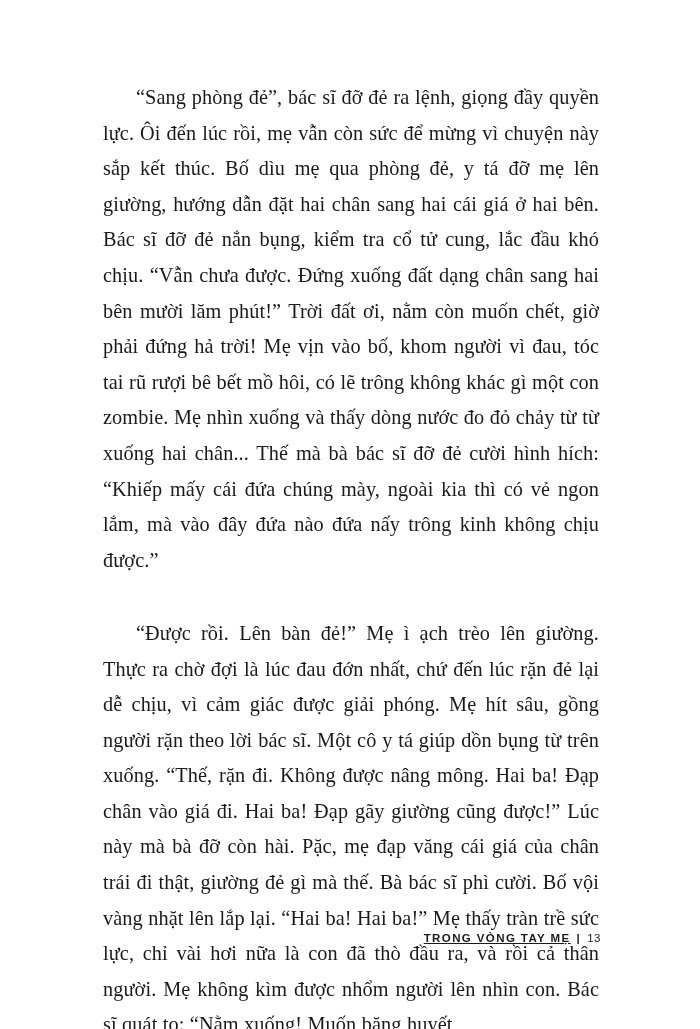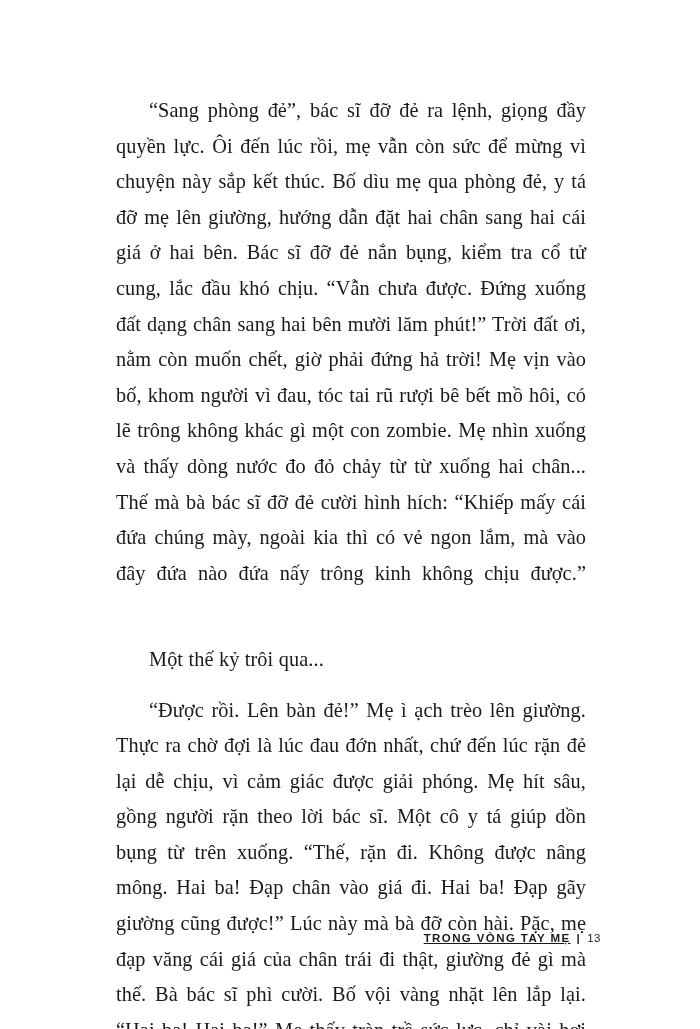--- a/index.html
+++ b/index.html
@@ -23,21 +23,21 @@
     height: 1029px;
     background: #ffffff;
   }
   .text-block {
     position: absolute;
     left: 101px;
     top: 78px;
     width: 500px;
   }
   .para {
-    margin: 15px;
+    margin: 2px;
     font-size: 20.3px;
     line-height: 35.6px;
     text-align: justify;
     text-justify: inter-word;
     letter-spacing: 0.1px;
     word-spacing: 0.2px;
     hyphens: none;
   }
   .para + .para {
     margin-top: 0;
@@ -79,21 +79,20 @@
     margin-top: 38px;
   }
 </style>
 </head>
 <body>
 
 <div class="page">
 
   <div class="text-block">
     <p class="para indent">“Sang phòng đẻ”, bác sĩ đỡ đẻ ra lệnh, giọng đầy quyền lực. Ôi đến lúc rồi, mẹ vẫn còn sức để mừng vì chuyện này sắp kết thúc. Bố dìu mẹ qua phòng đẻ, y tá đỡ mẹ lên giường, hướng dẫn đặt hai chân sang hai cái giá ở hai bên. Bác sĩ đỡ đẻ nắn bụng, kiểm tra cổ tử cung, lắc đầu khó chịu. “Vẫn chưa được. Đứng xuống đất dạng chân sang hai bên mười lăm phút!” Trời đất ơi, nằm còn muốn chết, giờ phải đứng hả trời! Mẹ vịn vào bố, khom người vì đau, tóc tai rũ rượi bê bết mồ hôi, có lẽ trông không khác gì một con zombie. Mẹ nhìn xuống và thấy dòng nước đo đỏ chảy từ từ xuống hai chân... Thế mà bà bác sĩ đỡ đẻ cười hình hích: “Khiếp mấy cái đứa chúng mày, ngoài kia thì có vẻ ngon lắm, mà vào đây đứa nào đứa nấy trông kinh không chịu được.”</p>
-    <p class="para indent no-stretch">Một thế kỷ trôi qua...</p>
     <p class="para indent no-stretch">“Được rồi. Lên bàn đẻ!” Mẹ ì ạch trèo lên giường. Thực ra chờ đợi là lúc đau đớn nhất, chứ đến lúc rặn đẻ lại dễ chịu, vì cảm giác được giải phóng. Mẹ hít sâu, gồng người rặn theo lời bác sĩ. Một cô y tá giúp dồn bụng từ trên xuống. “Thế, rặn đi. Không được nâng mông. Hai ba! Đạp chân vào giá đi. Hai ba! Đạp gãy giường cũng được!” Lúc này mà bà đỡ còn hài. Pặc, mẹ đạp văng cái giá của chân trái đi thật, giường đẻ gì mà thế. Bà bác sĩ phì cười. Bố vội vàng nhặt lên lắp lại. “Hai ba! Hai ba!” Mẹ thấy tràn trề sức lực, chỉ vài hơi nữa là con đã thò đầu ra, và rồi cả thân người. Mẹ không kìm được nhổm người lên nhìn con. Bác sĩ quát to: “Nằm xuống! Muốn băng huyết</p>
   </div>
 
   <div class="footer">
     <span class="booktitle">TRONG VÒNG TAY MẸ</span><span class="sep">|</span><span class="pageno">13</span>
   </div>
 
 </div>
 
 </body></html>

